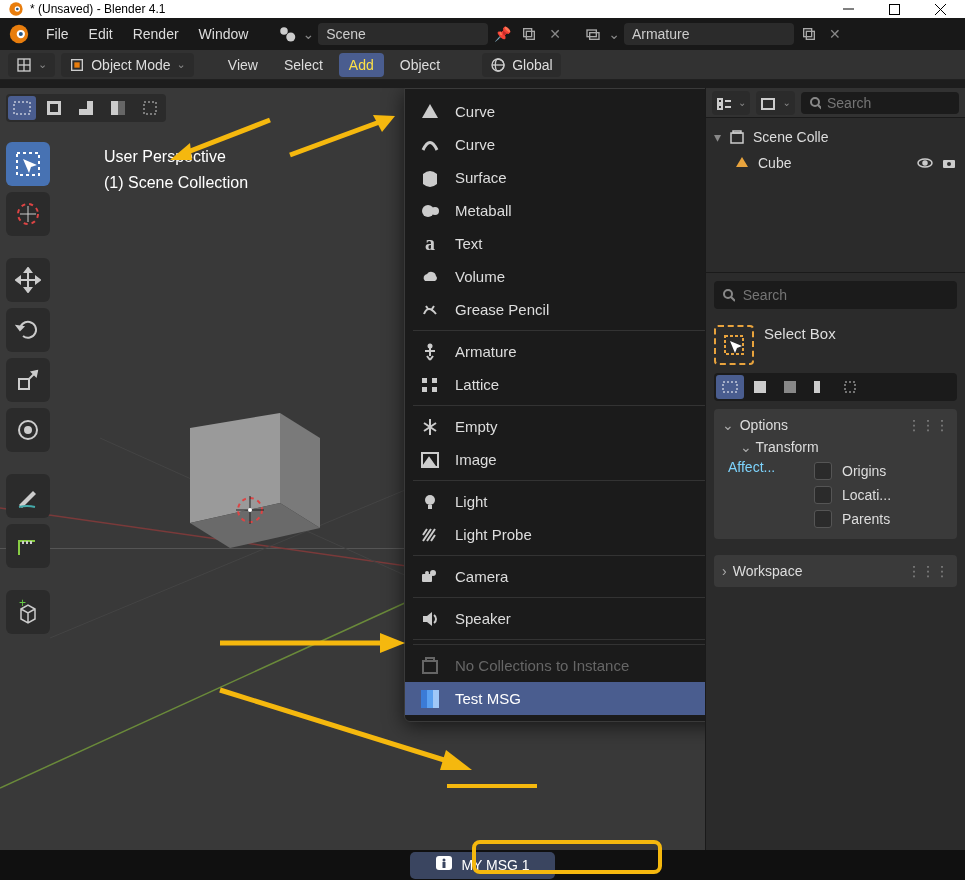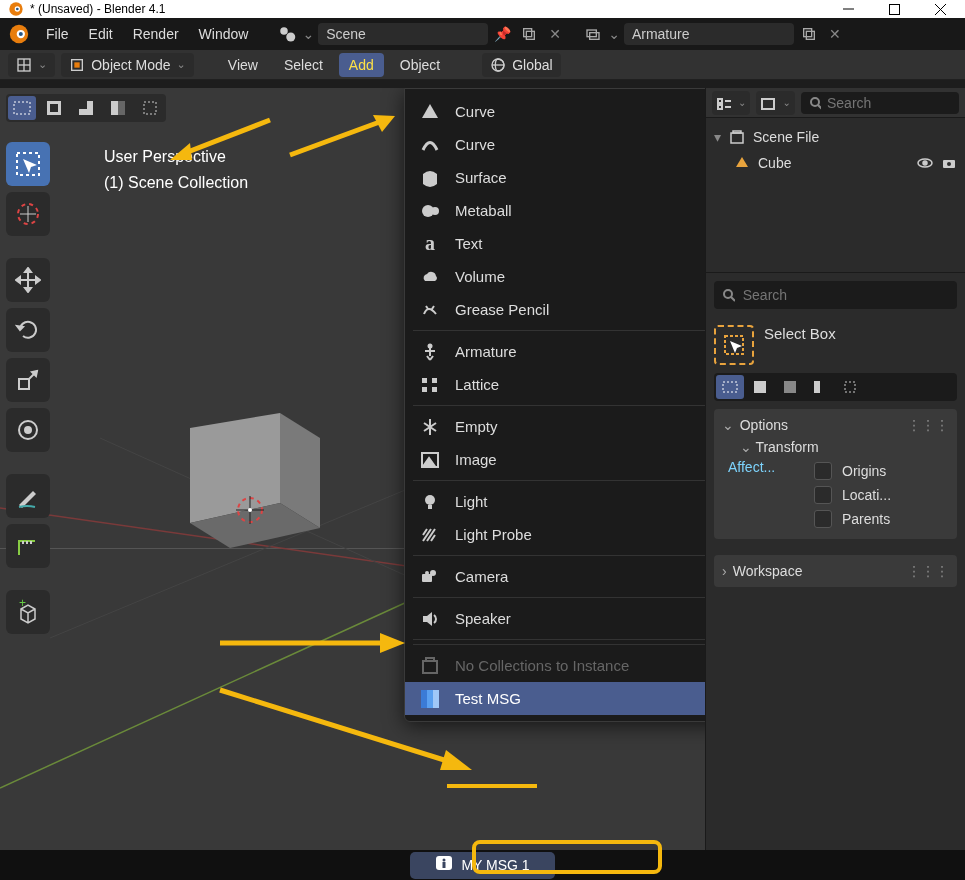--- a/index.html
+++ b/index.html
@@ -503,21 +503,21 @@
         <input placeholder="Search" style="">
       </div>
     </div>
     <div class="rp-outliner">
       <div class="orow">
         <span style="color:#888">▾</span>
         <svg width="16" height="16" fill="none" stroke="#ccc" stroke-width="1.5">
             <rect x="2" y="4" width="12" height="10"></rect>
             <rect x="4" y="2" width="8" height="2"></rect>
           </svg>
-        <span>Scene File</span>
+        <span>Scene Colle</span>
       </div>
       <div class="orow" style="padding-left:20px">
         <svg width="16" height="16" fill="#e8a33d">
             <polygon points="8,2 14,12 2,12"></polygon>
           </svg>
         <span>Cube</span>
         <span style="flex:1"></span>
         <svg width="16" height="16" fill="none" stroke="#ccc" stroke-width="1.5">
             <ellipse cx="8" cy="8" rx="7" ry="4"></ellipse>
             <circle cx="8" cy="8" r="2" fill="#ccc"></circle>

